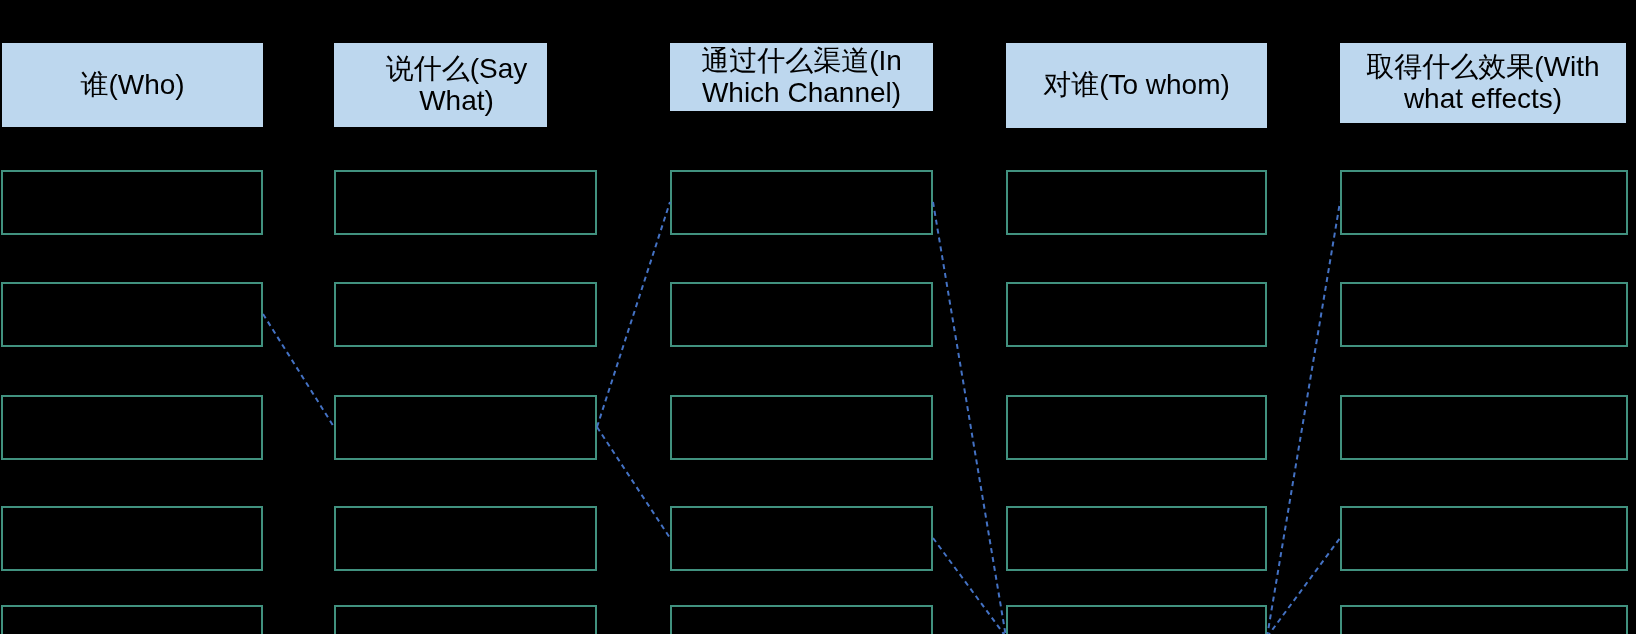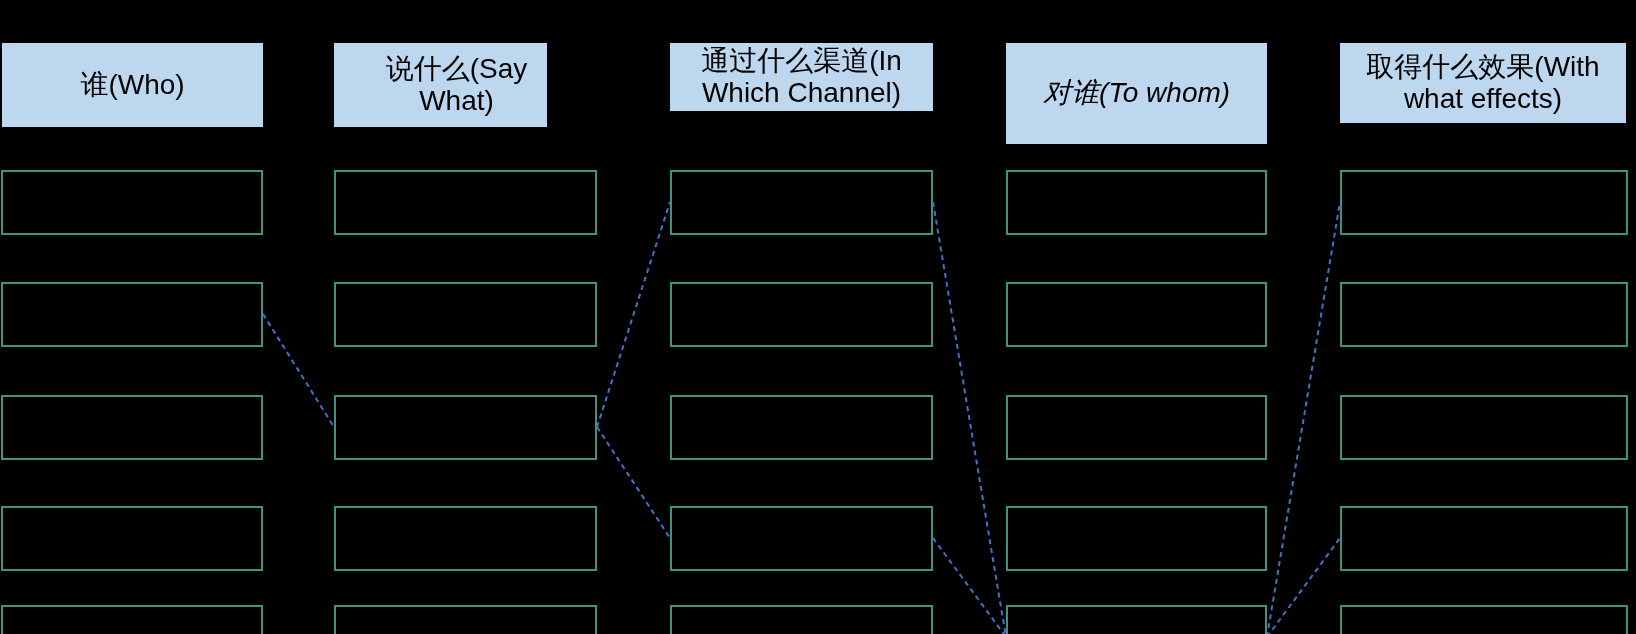--- a/index.html
+++ b/index.html
@@ -52,21 +52,21 @@
 </style>
 </head>
 <body style="background: rgb(0, 0, 0);">
 
 <div id="canvas" style="background: rgb(0, 0, 0);">
   <div id="headers">
       <div class="col-header" style="left: 2px; top: 3px; width: 261px; height: 84px; background: rgb(189, 215, 238); color: rgb(0, 0, 0);"><span>谁(Who)</span></div>
       <div class="col-header" style="left: 334px; top: 3px; width: 213px; height: 84px; background: rgb(189, 215, 238); color: rgb(0, 0, 0); padding-left: 32px;"><span>说什么(Say What)</span></div>
       <div class="col-header" style="left: 670px; top: 3px; width: 263px; height: 68px; background: rgb(189, 215, 238); color: rgb(0, 0, 0);"><span>通过什么渠道(In
 Which Channel)</span></div>
-      <div class="col-header" style="left: 1006px; top: 3px; width: 261px; height: 101px; background: rgb(189, 215, 238); color: rgb(0, 0, 0); font-style: italic;"><span>对谁(To whom)</span></div>
+      <div class="col-header" style="left: 1006px; top: 3px; width: 261px; height: 85px; background: rgb(189, 215, 238); color: rgb(0, 0, 0);"><span>对谁(To whom)</span></div>
       <div class="col-header" style="left: 1340px; top: 3px; width: 286px; height: 80px; background: rgb(189, 215, 238); color: rgb(0, 0, 0);"><span>取得什么效果(With
 what effects)</span></div>
     </div>
   <div id="boxes">
       <div class="cell-box" style="left: 1px; top: 130px; width: 262px; height: 65px; border-color: rgb(65, 145, 127);"></div>
       <div class="cell-box" style="left: 1px; top: 242px; width: 262px; height: 65px; border-color: rgb(65, 145, 127);"></div>
       <div class="cell-box" style="left: 1px; top: 355px; width: 262px; height: 65px; border-color: rgb(65, 145, 127);"></div>
       <div class="cell-box" style="left: 1px; top: 466px; width: 262px; height: 65px; border-color: rgb(65, 145, 127);"></div>
       <div class="cell-box" style="left: 1px; top: 565px; width: 262px; height: 65px; border-color: rgb(65, 145, 127);"></div>
       <div class="cell-box" style="left: 334px; top: 130px; width: 263px; height: 65px; border-color: rgb(65, 145, 127);"></div>

